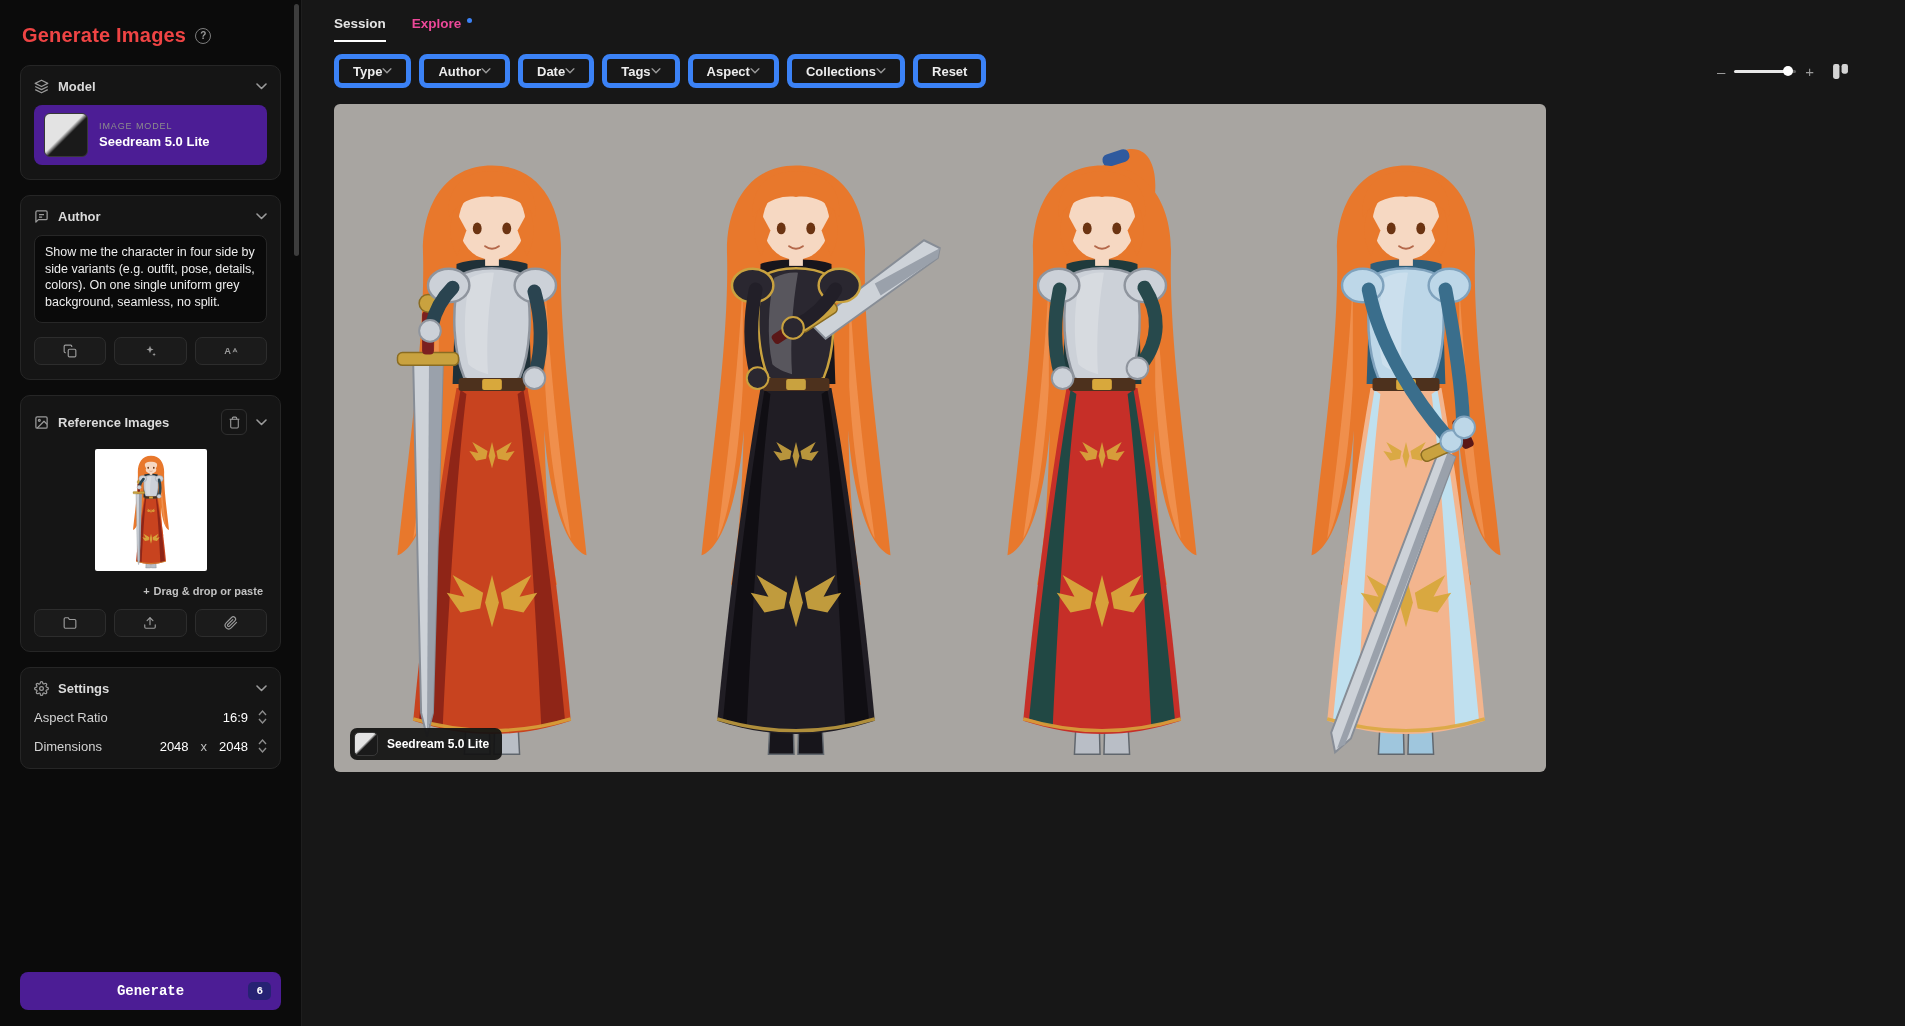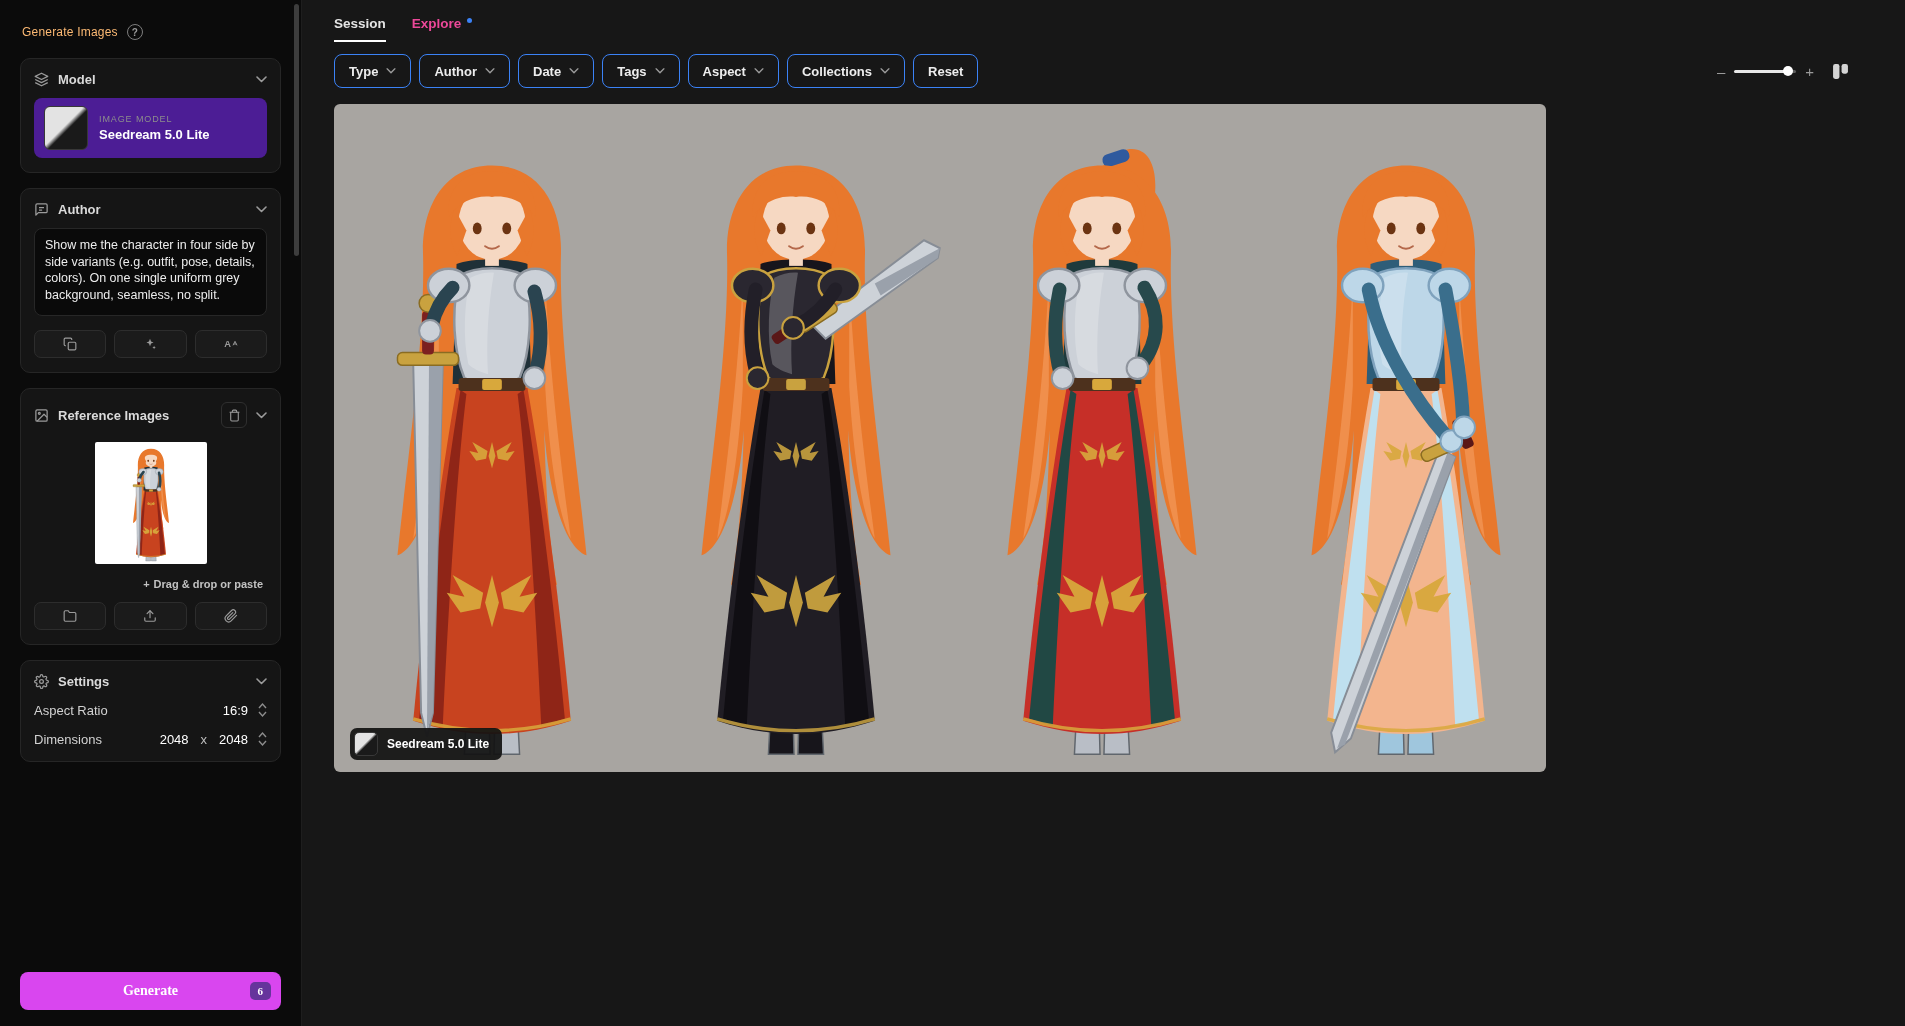--- a/index.html
+++ b/index.html
@@ -5,21 +5,21 @@
   *{margin:0;padding:0;box-sizing:border-box}
   html,body{width:1905px;height:1026px;overflow:hidden}
   body{background:#161616;font-family:"Liberation Sans",sans-serif;color:#e8e8e8}
   .app{display:flex;width:100%;height:100%}
 
   
   .sidebar{width:302px;flex-shrink:0;background:#0b0b0b;position:relative;
     padding:18px 20px 16px 20px;display:flex;flex-direction:column;border-right:1px solid #1e1e1e}
   .sb-scrollbar{position:absolute;right:2px;top:4px;width:5px;height:252px;background:#3d3d3d;border-radius:3px}
   .sidebar-header{display:flex;align-items:center;gap:9px;margin:6px 0 18px 2px}
-  .sidebar-header h1{font-size:12px;font-weight:normal;color:#fdba74;letter-spacing:.2px}
+  .sidebar-header h1{font-size:20px;font-weight:bold;color:#ef4444;letter-spacing:.2px}
   .help{width:16px;height:16px;border:1.5px solid #7d7d7d;color:#9a9a9a;border-radius:50%;
     font-size:10px;display:flex;align-items:center;justify-content:center;font-weight:bold;cursor:pointer}
   .sb-content{flex:1;display:flex;flex-direction:column;gap:15px;overflow:hidden}
   .card{background:#151515;border:1px solid #262626;border-radius:10px;padding:13px 13px 14px}
   .card-header{display:flex;align-items:center;gap:9px;color:#dadada;font-size:13px;font-weight:bold}
   .card-header .grow{flex:1}
   .icon{display:inline-flex;color:#9b9b9b;flex-shrink:0}
   .chev{color:#9b9b9b;cursor:pointer;display:inline-flex}
 
   .model-row{margin-top:11px;background:#4c1d95;border-radius:8px;padding:8px 10px;
@@ -44,35 +44,35 @@
   .ref-stage{margin-top:10px;display:flex;justify-content:center;padding:4px 0 0}
   .ref-img{width:112px;height:122px;background:#ffffff;border-radius:2px;overflow:hidden;cursor:pointer}
   .dropzone{text-align:right;color:#c2c2c2;font-size:11px;margin:14px 0 12px;font-weight:bold;cursor:pointer}
   .dropzone span{margin-right:4px}
 
   .set-row{display:flex;align-items:center;margin-top:13px;font-size:13px;color:#d2d2d2}
   .set-row .val{margin-left:auto;color:#fff;display:flex;align-items:center;gap:8px}
   .stepper{display:inline-flex;color:#8d8d8d;cursor:pointer;margin-left:2px}
   .dim-x{color:#bdbdbd;margin:0 4px}
 
-  .generate-btn{margin-top:15px;height:38px;background:#d946ef;border:none;border-radius:8px;color:#fff;
-    font-size:14px;font-weight:bold;position:relative;width:100%;cursor:pointer;font-family:Liberation Serif, serif}
+  .generate-btn{margin-top:15px;height:38px;background:#4c1d95;border:none;border-radius:8px;color:#fff;
+    font-size:14px;font-weight:bold;position:relative;width:100%;cursor:pointer;font-family:Liberation Mono, monospace}
   .gen-badge{position:absolute;right:10px;top:50%;transform:translateY(-50%);
     background:rgba(8,38,88,.55);border-radius:5px;font-size:11px;padding:3px 8px;font-weight:bold}
 
   
   .main{flex:1;padding:16px 56px 0 32px;position:relative;background:#171717}
   .tabs{display:flex;gap:26px;align-items:flex-start;margin-bottom:12px}
   .tab{font-size:13.5px;color:#ec4899;font-weight:bold;padding-bottom:9px;cursor:pointer;border-bottom:2px solid transparent}
   .tab.active{color:#e5e5e5;border-bottom-color:#fff}
   .tab .dot{display:inline-block;width:5px;height:5px;background:#3b82f6;border-radius:50%;
     margin-left:6px;vertical-align:top;margin-top:2px}
 
   .filterbar{display:flex;gap:8px;align-items:center;margin-bottom:16px}
-  .filter-btn{display:flex;align-items:center;gap:8px;padding:0 14px;height:34px;border:1px solid #3b82f6;
+  .filter-btn{display:flex;align-items:center;padding:0 14px;height:34px;border:5px solid #3b82f6;
     border-radius:8px;background:transparent;color:#ededed;font-size:13px;font-weight:bold;cursor:pointer;font-family:inherit}
   .filter-right{margin-left:auto;display:flex;align-items:center;gap:18px}
   .zoom{display:flex;align-items:center;gap:9px;color:#9a9a9a;font-size:15px}
   .zoom-track{width:62px;height:3px;border-radius:2px;position:relative;cursor:pointer;
     background:linear-gradient(to right,#e8e8e8 0 86%,#5c5c5c 86% 100%)}
   .zoom-knob{position:absolute;left:86%;top:50%;transform:translate(-50%,-50%);width:10px;height:10px;
     background:#fff;border-radius:50%}
   .zoom-btn{cursor:pointer;user-select:none;line-height:1}
   .layout-btn{color:#d4d4d4;cursor:pointer;display:inline-flex}
 

